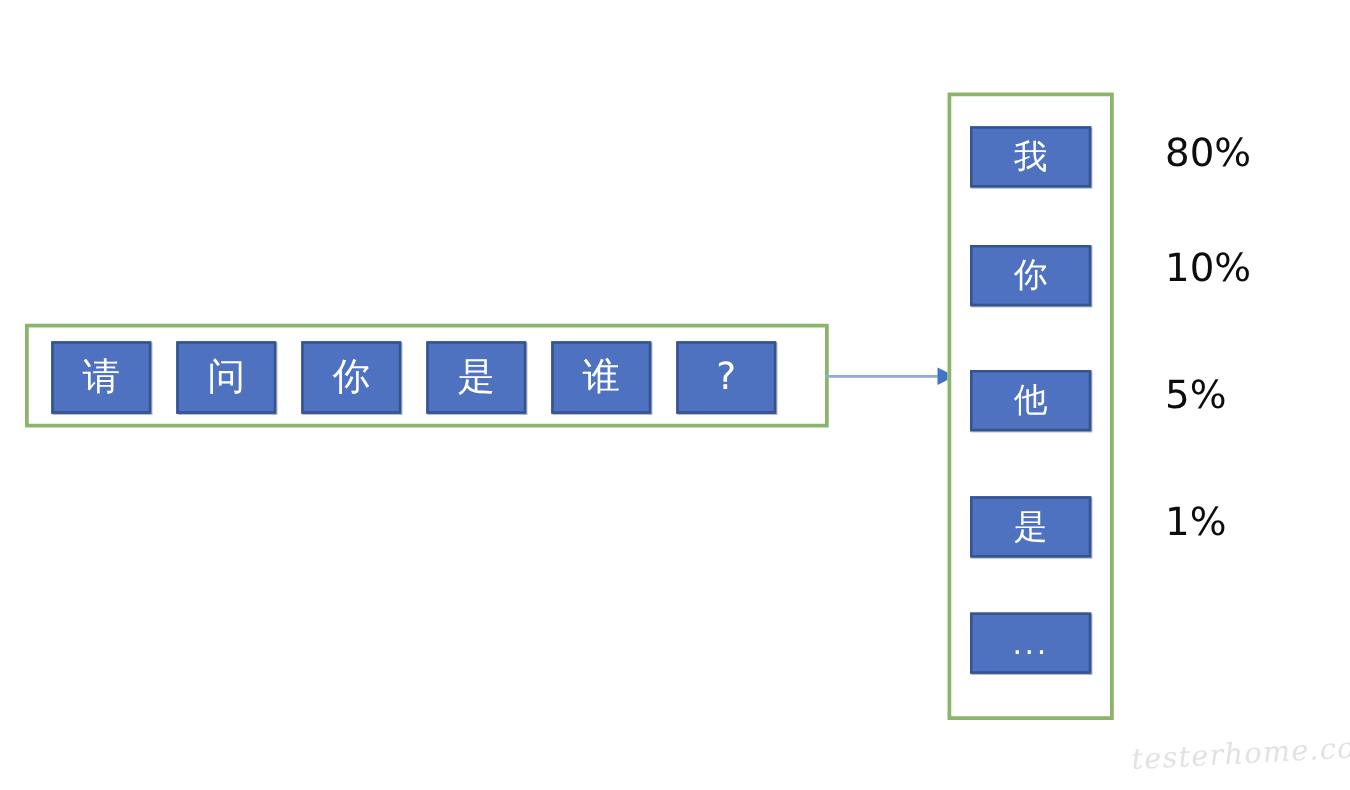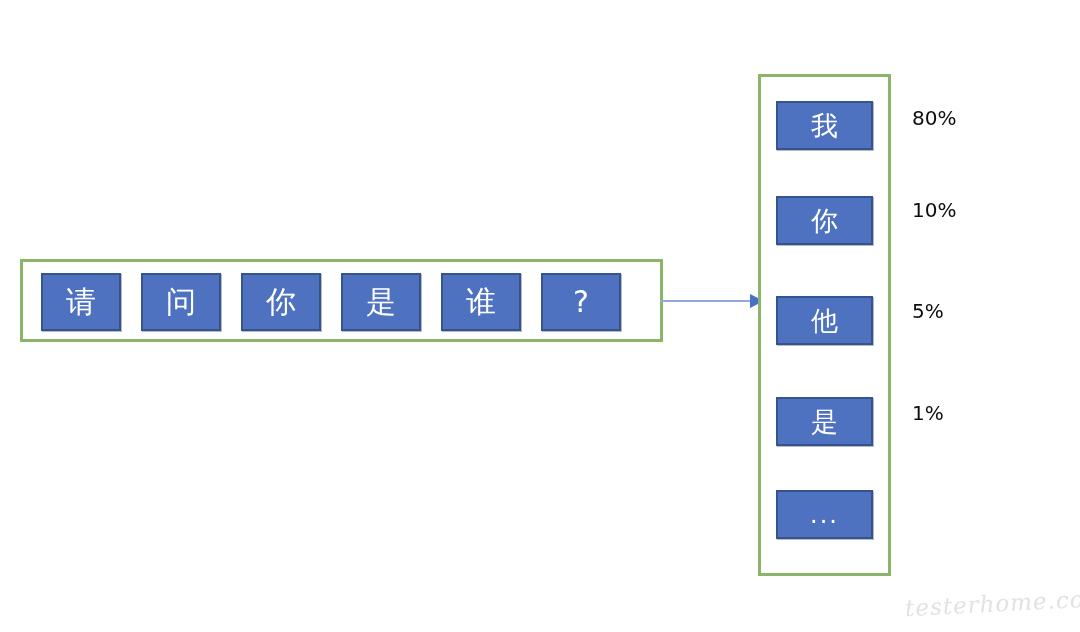--- a/index.html
+++ b/index.html
@@ -92,23 +92,23 @@
     font-size: 27px;
     line-height: 1;
     font-family: "DejaVu Sans", "Liberation Sans", sans-serif;
   }
   .candidate-box.ellipsis {
     font-size: 24px;
     letter-spacing: 2px;
   }
   .candidate-prob {
     position: absolute;
-    left: 912px;
+    left: 932px;
     color: #0d0d0d;
-    font-size: 20px;
+    font-size: 31px;
     line-height: 1;
     font-family: "DejaVu Sans", "Liberation Sans", sans-serif;
     white-space: nowrap;
   }
 
   
   #flow-arrow {
     position: absolute;
     left: 660px;
     top: 286px;

